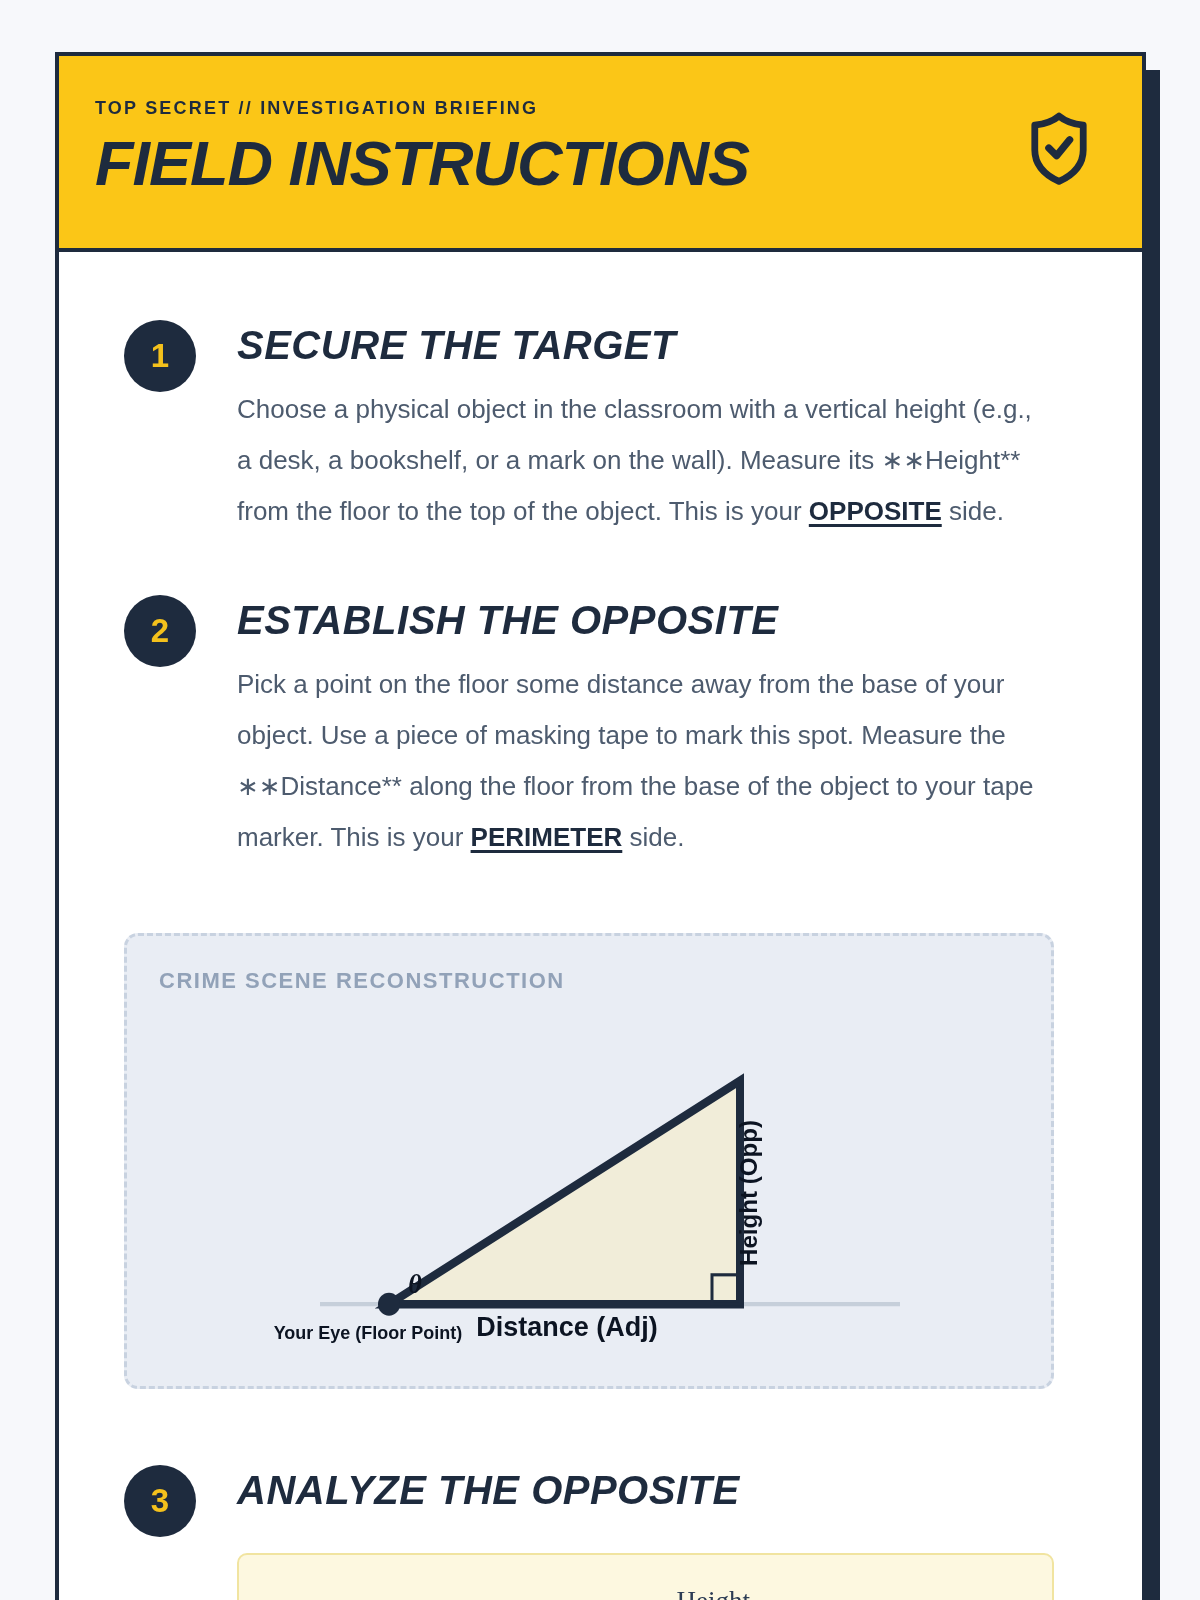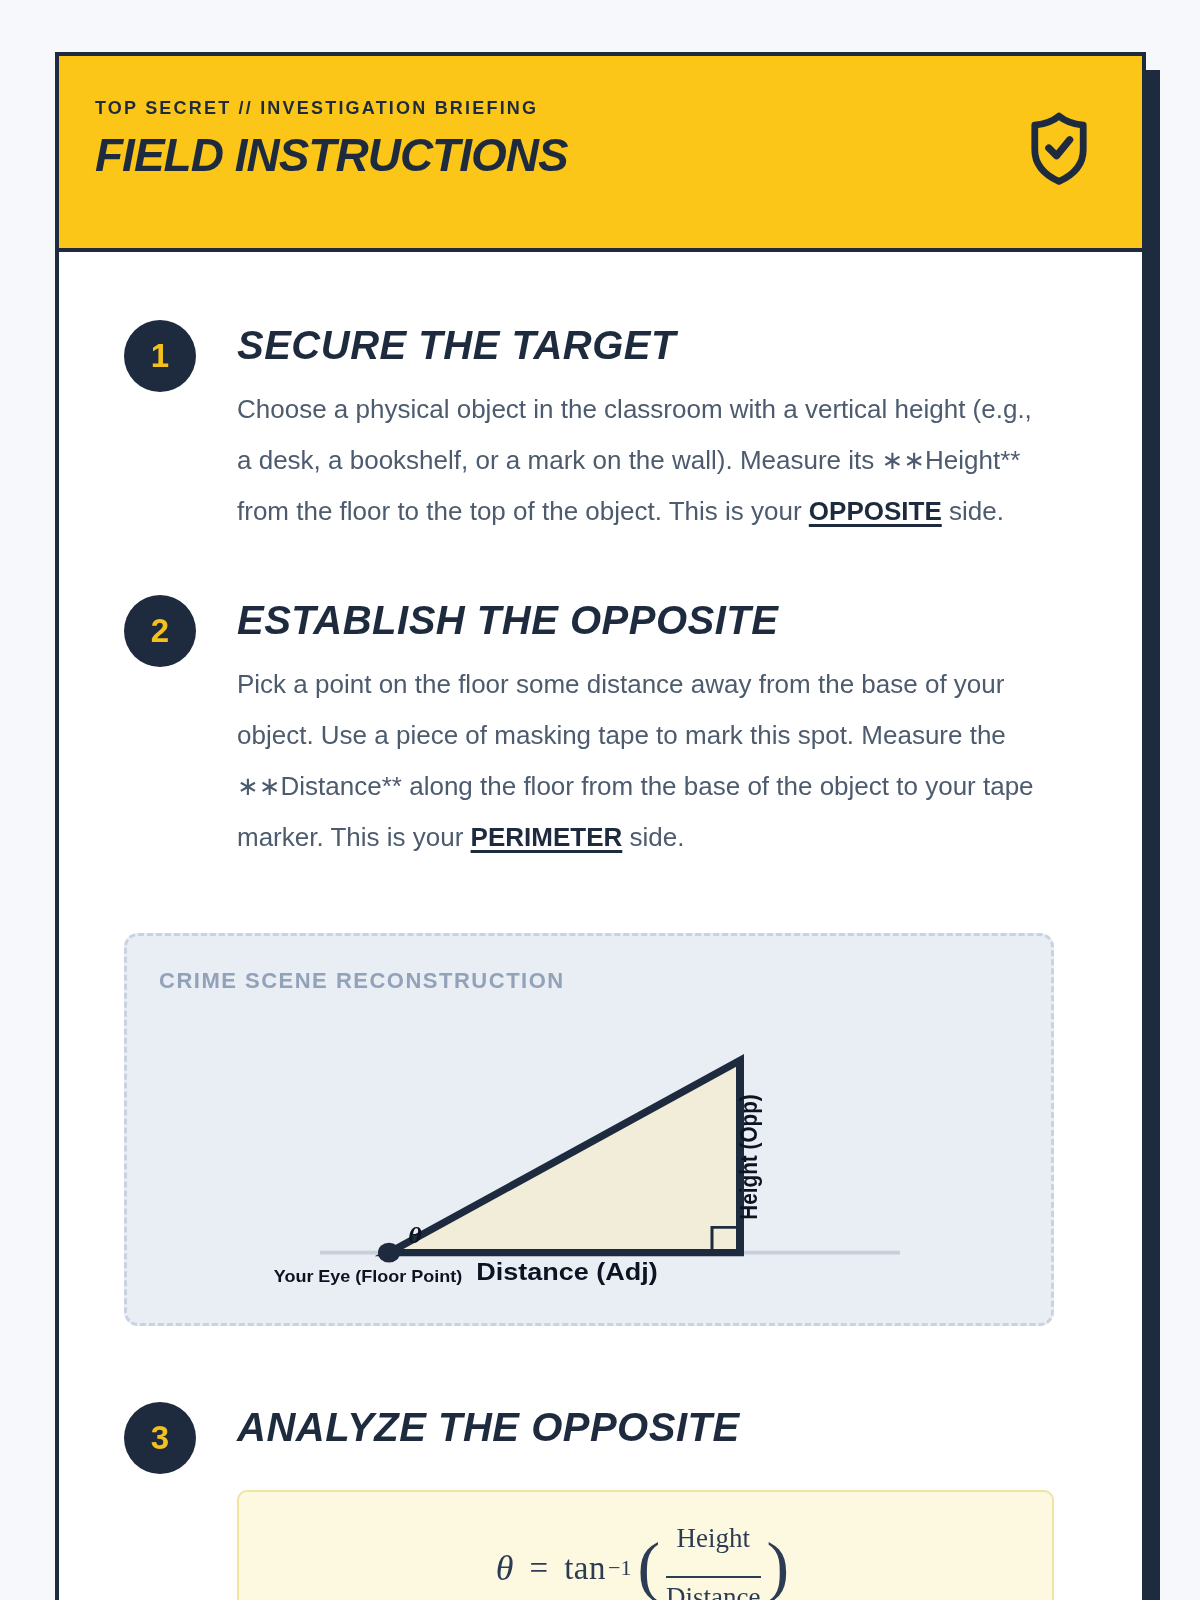--- a/index.html
+++ b/index.html
@@ -16,21 +16,21 @@
   
   .card-header{
     position:relative;height:196px;box-sizing:border-box;
     background:#fbc617;border-bottom:4px solid #1e2b3e;
     padding:42px 40px 0 36px;
   }
   .kicker{
     font-size:18px;font-weight:bold;letter-spacing:2.2px;color:#1e2b3e;
   }
   .doc-title{
-    margin-top:13px;font-size:46px;font-weight:bold;font-style:italic;
+    margin-top:13px;font-size:63px;font-weight:bold;font-style:italic;
     letter-spacing:-1px;color:#1e2b3e;line-height:1;white-space:nowrap;
   }
   .shield{position:absolute;right:52px;top:54px;}
   
   .card-body{padding:68px 88px 80px 65px;box-sizing:border-box;}
   .step{display:flex;align-items:flex-start;}
   .step + .step{margin-top:58px;}
   .step--3{margin-top:76px;}
   .badge{
     flex:none;width:72px;height:72px;border-radius:50%;
@@ -47,21 +47,21 @@
   .step-text{
     margin:0;font-size:26px;line-height:51px;color:#4d5b6e;max-width:800px;
   }
   .keyword{
     color:#1e2b3e;font-weight:bold;
     text-decoration:underline;text-decoration-thickness:3px;text-underline-offset:4px;
   }
   .theta-inline{font-family:"Liberation Serif",serif;font-style:italic;}
   
   .diagram-panel{
-    position:relative;margin-top:70px;height:393px;box-sizing:border-box;
+    position:relative;margin-top:70px;height:456px;box-sizing:border-box;
     background:#e9edf4;border:3px dashed #c8d2e0;border-radius:14px;
   }
   .panel-label{
     position:absolute;left:32px;top:32px;z-index:2;
     font-size:22px;font-weight:bold;letter-spacing:1.5px;color:#92a2b8;
   }
   .diagram-svg{position:absolute;left:0;top:0;width:100%;height:100%;}
   
   .formula-box{
     margin-top:40px;background:#fdf8e0;border:2px solid #f1e4a0;border-radius:10px;

